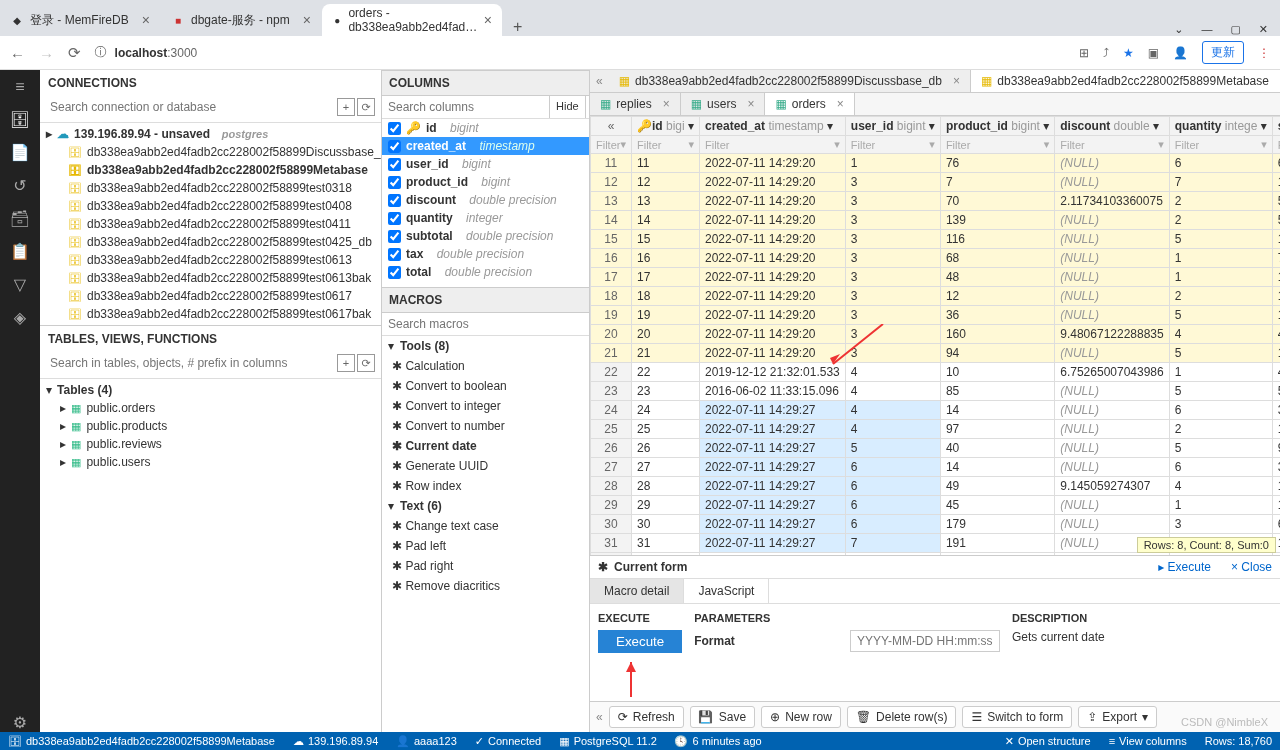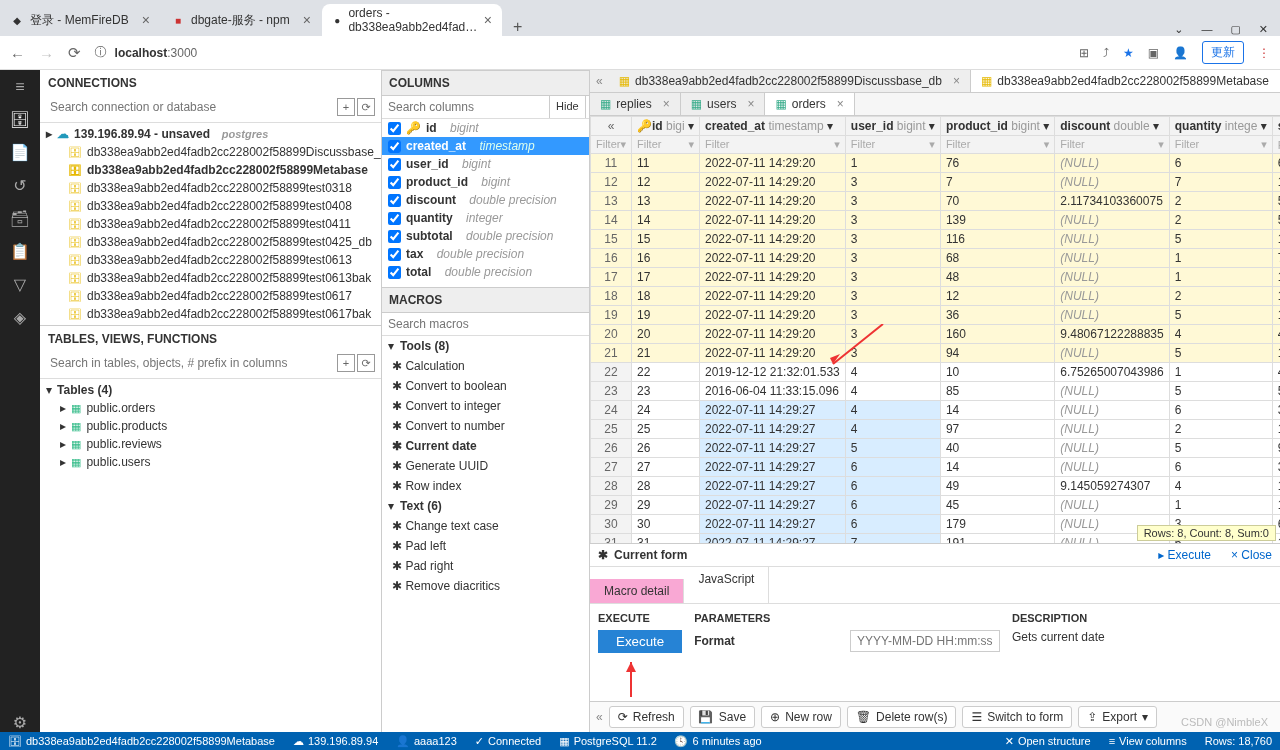--- a/index.html
+++ b/index.html
@@ -52,33 +52,33 @@
 .file-tab .x { margin-left:6px; color:#888;}
 .tab-strip .add { margin-left:auto; width:22px; height:22px; border-radius:50%; background:#333; color:#fff; display:flex; align-items:center; justify-content:center; margin-right:6px;}
 .sub-strip { display:flex; background:#f6f6f6; border-bottom:1px solid #ccc;}
 .grid-wrap { flex:1; overflow:auto; position:relative;}
 table.grid { border-collapse:collapse; width:100%; font-size:12px;}
 table.grid th, table.grid td { border:1px solid #ddd; padding:2px 5px; text-align:left; white-space:nowrap; height:17px; }
 table.grid th { background:#f3f3f3; position:sticky; top:0; font-weight:400;}
 table.grid th .thn { font-weight:700;}
 table.grid th .tht { color:#999;}
 .filter-row th { background:#fafafa; font-size:11px; color:#aaa;}
-.filter-row th .fl { display:flex; justify-content:space-between;}
+.filter-row th .fl { display:flex; align-items:center; justify-content:space-between;}
 .rownum { background:#f3f3f3; color:#666; text-align:center !important; width:30px;}
 .hl-yellow td { background:#fff9d6;}
 .cell-edit { background:#d8edff !important; }
 .null { color:#999; font-style:italic;}
 .status-grid { position:absolute; right:4px; bottom:2px; background:#ffffcc; border:1px solid #cc9; padding:1px 6px; font-size:11px;}
 .bottom-pane { border-top:1px solid #ccc; display:flex; flex-direction:column;}
 .bp-head { display:flex; align-items:center; padding:4px 8px; font-weight:700; gap:6px; border-bottom:1px solid #ddd;}
 .bp-head .sp { flex:1;}
 .bp-head .lnk { color:#06c; font-weight:normal; cursor:pointer;}
 .bp-tabs { display:flex; border-bottom:1px solid #ddd;}
 .bp-tab { padding:5px 14px; border-right:1px solid #ddd; font-size:12px;}
-.bp-tab.active { background:#f9a8d4;margin-top:12px;}
+.bp-tab.active { background:#e5e5e5;}
 .bp-body { display:flex; gap:12px; padding:8px;}
 .bp-sec { }
 .bp-sec h4 { font-size:11px; font-weight:700; margin-bottom:6px;}
 .exec-btn { background:#2683d5; color:#fff; padding:4px 18px; border:none; cursor:pointer;}
 .param-row { display:flex; align-items:center; gap:10px;}
 .param-row input { border:1px solid #ccc; padding:3px 6px; width:150px; font-size:12px;}
 .action-bar { display:flex; align-items:center; gap:6px; padding:4px 6px; border-top:1px solid #ccc; background:#fafafa;}
 .abtn { display:flex; align-items:center; gap:5px; padding:3px 8px; border:1px solid #ccc; border-radius:3px; background:#fff; font-size:12px; cursor:pointer;}
 .status-bar { height:18px; background:#0062b1; color:#fff; display:flex; align-items:center; font-size:11px; padding:0 8px; gap:18px;}
 .status-bar .sp { flex:1;}
@@ -428,21 +428,21 @@
     <td class="">4</td>
     <td>10</td>
     <td>6.75265007043986</td>
     <td>1</td>
     <td>47.6793282102869</td>
 
   </tr>
             <tr class="">
     <td class="rownum">23</td>
     <td>23</td>
-    <td class="">2016-06-04 11:33:15.096</td>
+    <td class="">2016-06-02 11:33:15.096</td>
     <td class="">4</td>
     <td>85</td>
     <td><span class="null">(NULL)</span></td>
     <td>5</td>
     <td>54.9010473442853</td>
 
   </tr>
             <tr class="">
     <td class="rownum">24</td>
     <td>24</td>

